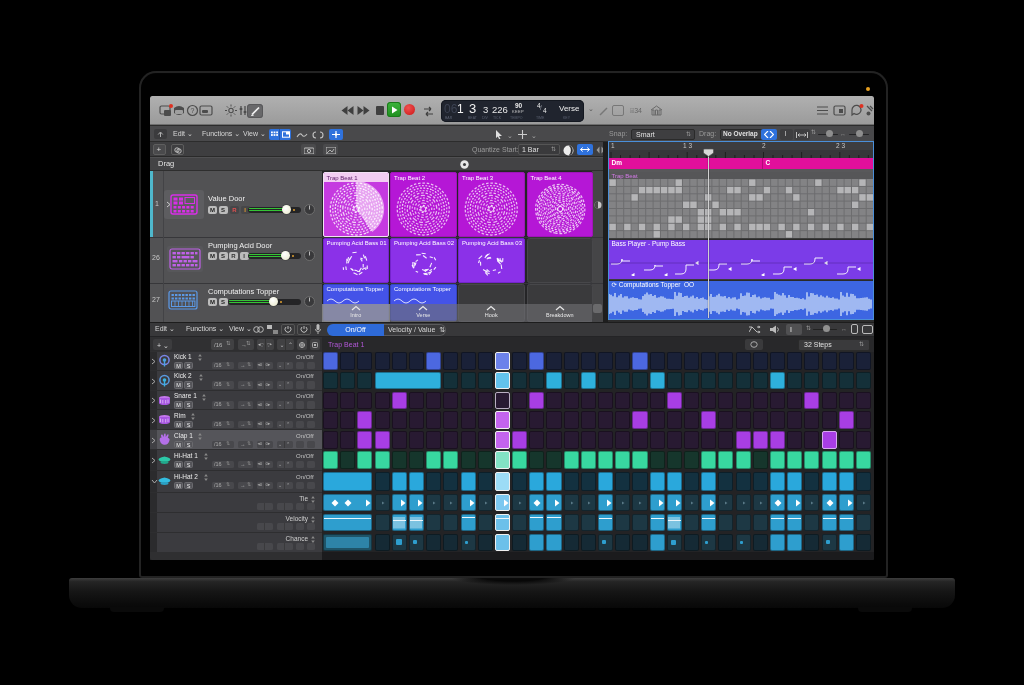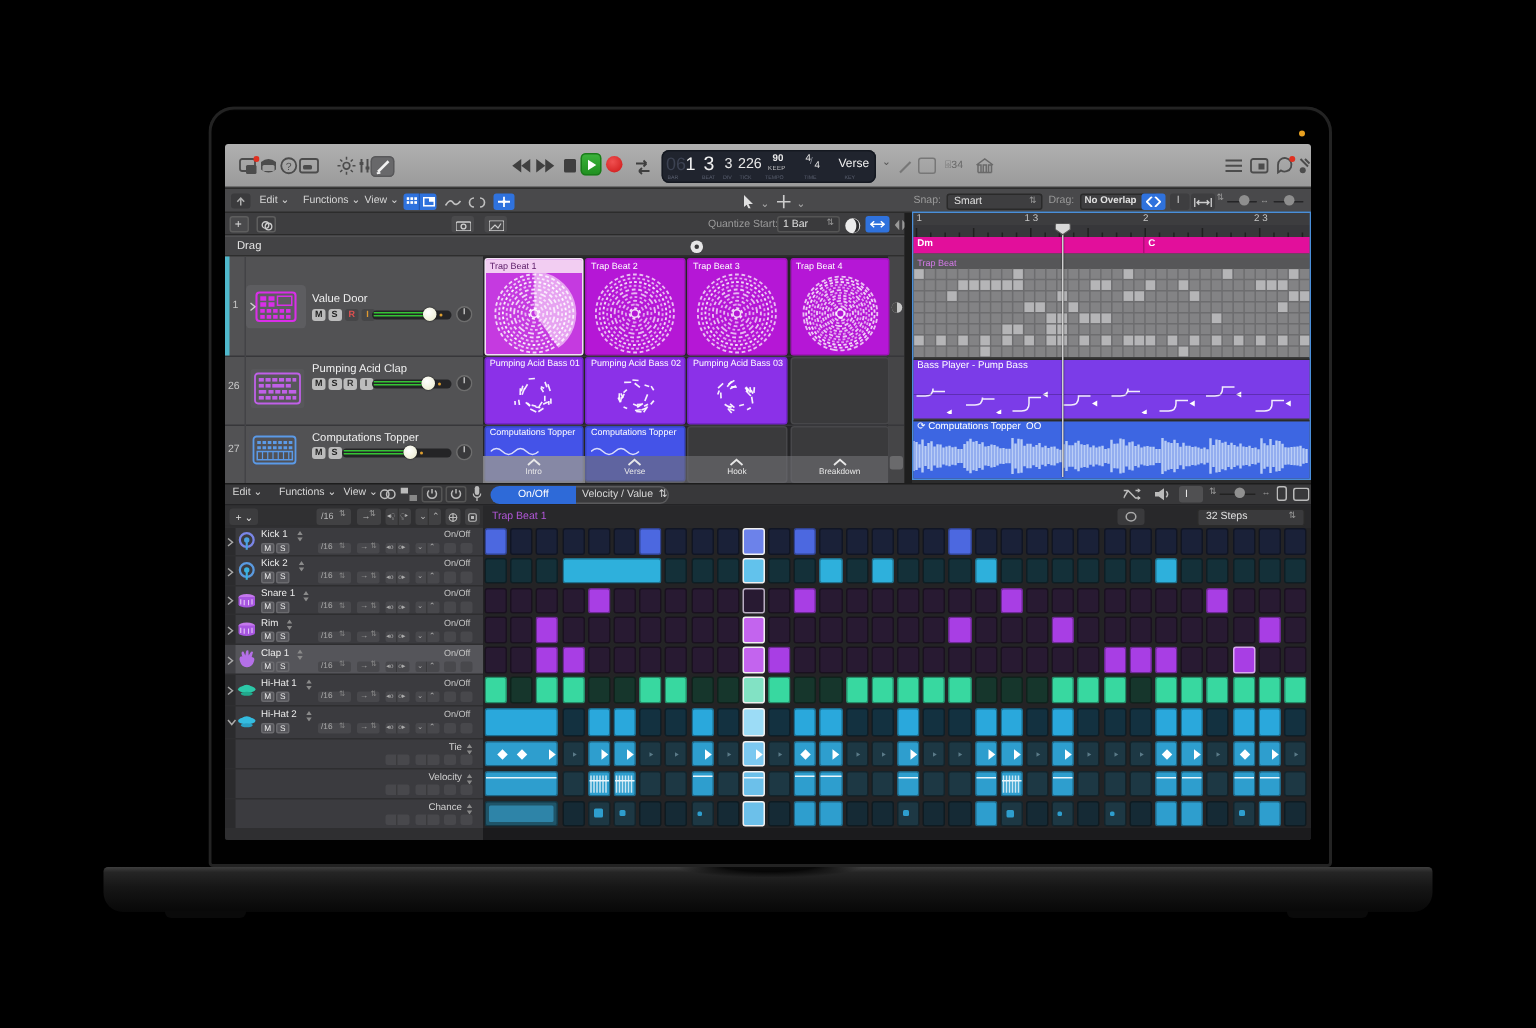--- a/index.html
+++ b/index.html
@@ -381,21 +381,21 @@
           <rect x="5.5" y="18" width="3.4" height="2.4"></rect>
           <rect x="10" y="18" width="3.4" height="2.4"></rect>
           <rect x="14.5" y="18" width="3.4" height="2.4"></rect>
           <rect x="19" y="18" width="3.4" height="2.4"></rect>
           <rect x="23.5" y="18" width="3.4" height="2.4"></rect>
           <rect x="28" y="18" width="2.5" height="2.4"></rect>
         </g>
       </svg>
     </div>
 <div class="t" style="left:2px;top:158px;width:12px;height:9px;font-size:7px;color:#c8c8c8;">26</div>
-<div class="t" style="left:58px;top:146px;width:100px;height:9px;font-size:7.5px;color:#f0f0f0;">Pumping Acid Clap</div>
+<div class="t" style="left:58px;top:146px;width:100px;height:9px;font-size:7.5px;color:#f0f0f0;">Pumping Acid Door</div>
 <div style="left:58px;top:155.5px;width:9px;height:8.5px;background:#bcbcbc;border-radius:2px;font-size:6px;color:#222;text-align:center;line-height:8.5px;font-weight:bold;">M</div>
 <div style="left:68.5px;top:155.5px;width:9px;height:8.5px;background:#bcbcbc;border-radius:2px;font-size:6px;color:#222;text-align:center;line-height:8.5px;font-weight:bold;">S</div>
 <div style="left:79px;top:155.5px;width:9px;height:8.5px;background:#bcbcbc;border-radius:2px;font-size:6px;color:#333;text-align:center;line-height:8.5px;font-weight:bold;">R</div>
 <div style="left:89.5px;top:155.5px;width:9px;height:8.5px;background:#bcbcbc;border-radius:2px;font-size:6px;color:#333;text-align:center;line-height:8.5px;font-weight:bold;">I</div>
 <div style="left:98px;top:156.5px;width:53px;height:6px;background:#242426;border-radius:3px;"></div>
     <div style="left:99px;top:157.7px;width:37.099999999999994px;height:1.6px;background:#35c435;border-radius:1px;"></div>
     <div style="left:99px;top:159.9px;width:37.099999999999994px;height:1.6px;background:#35c435;border-radius:1px;"></div>
     <div style="left:131.1px;top:154.9px;width:9px;height:9px;background:radial-gradient(circle at 40% 35%,#fff,#e8e8c8);border-radius:50%;box-shadow:0 0 1px #000;"></div>
     <div style="left:142.1px;top:158.5px;width:2px;height:2px;background:#e0a030;border-radius:50%;"></div>
 <div style="left:154px;top:154px;width:11px;height:11px;">

